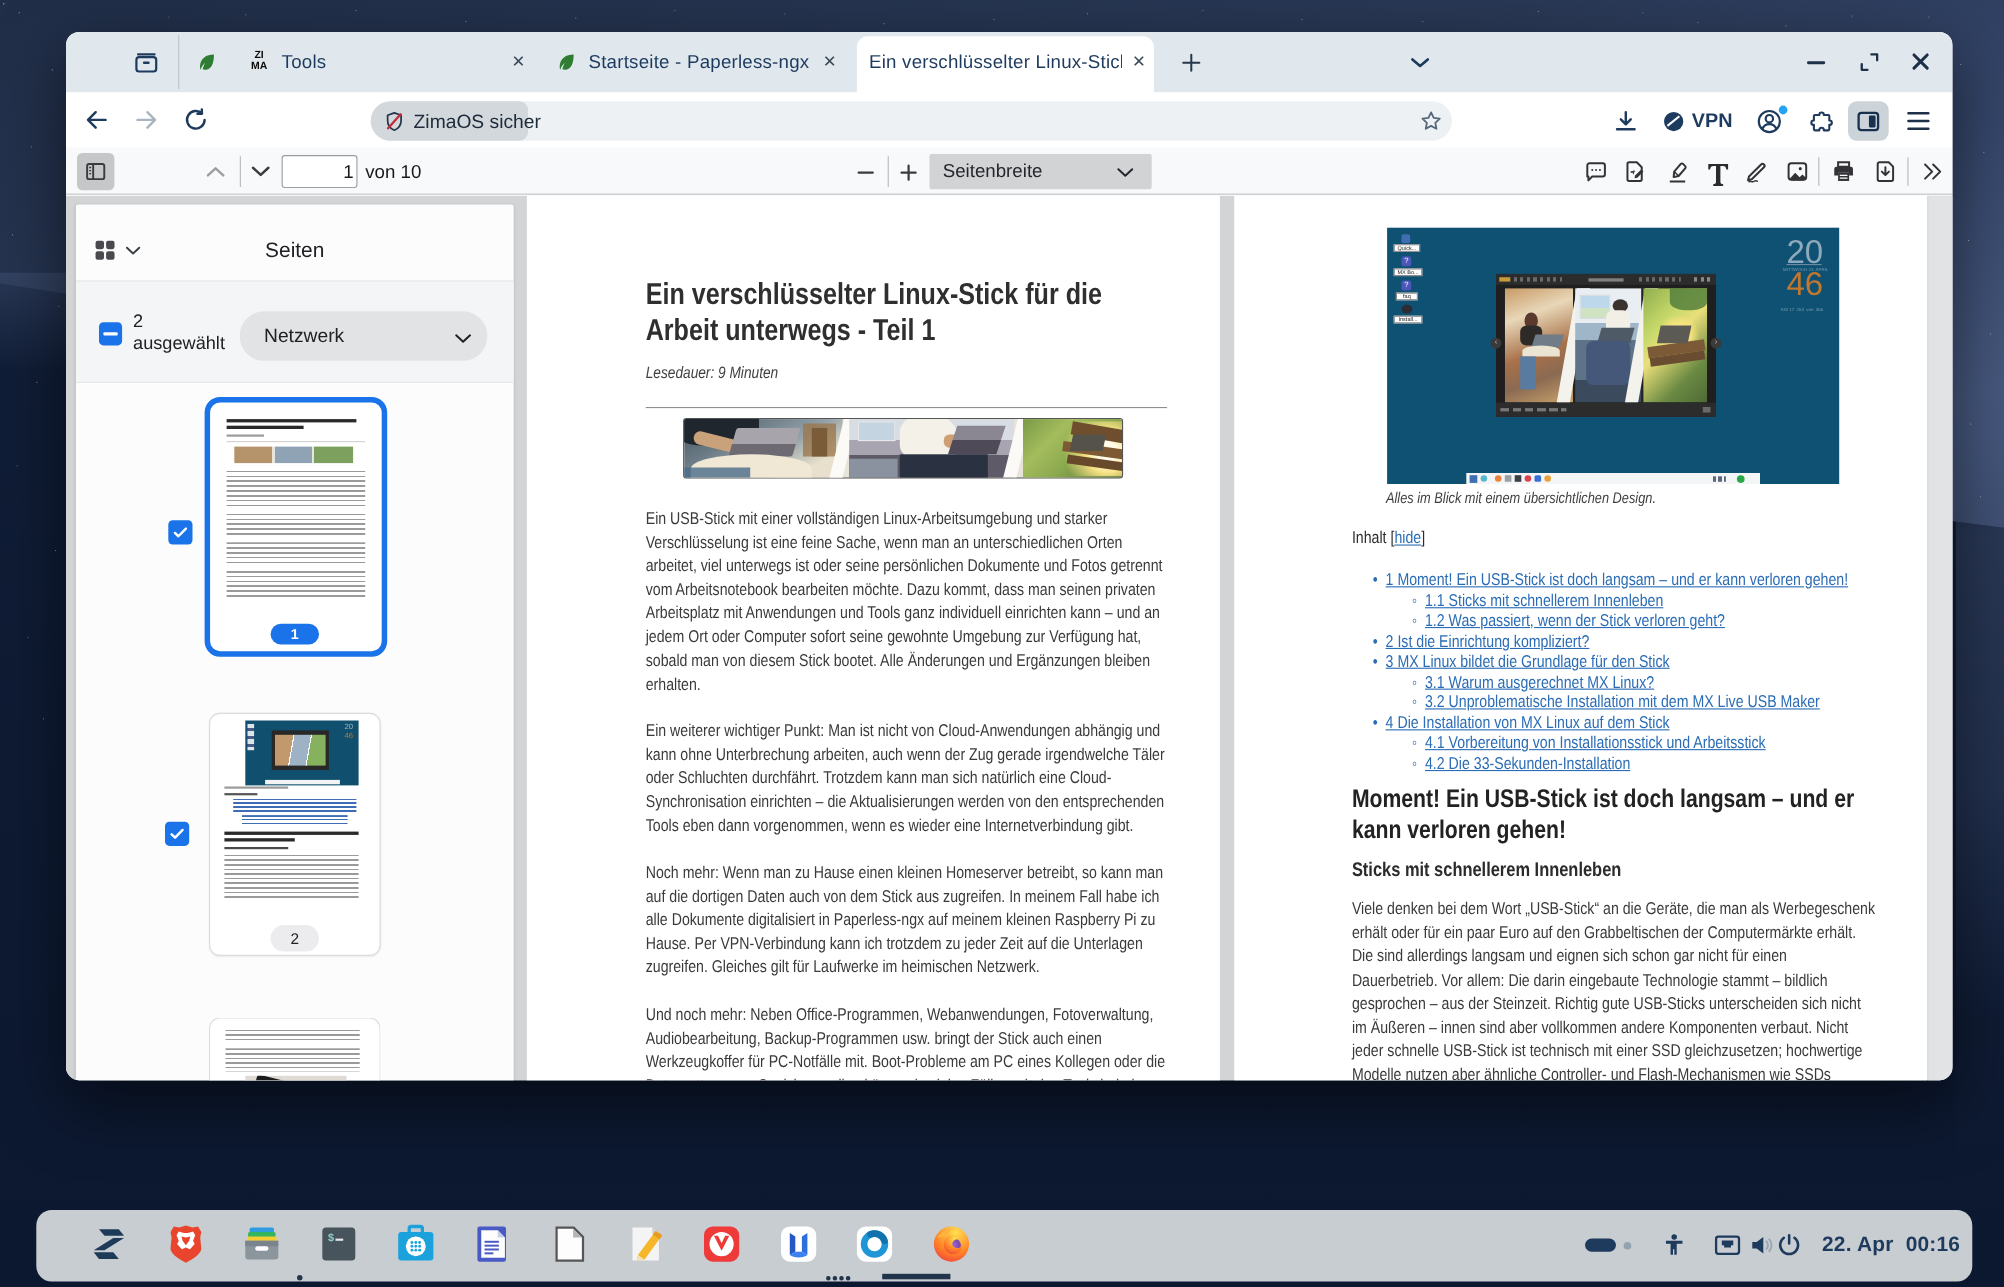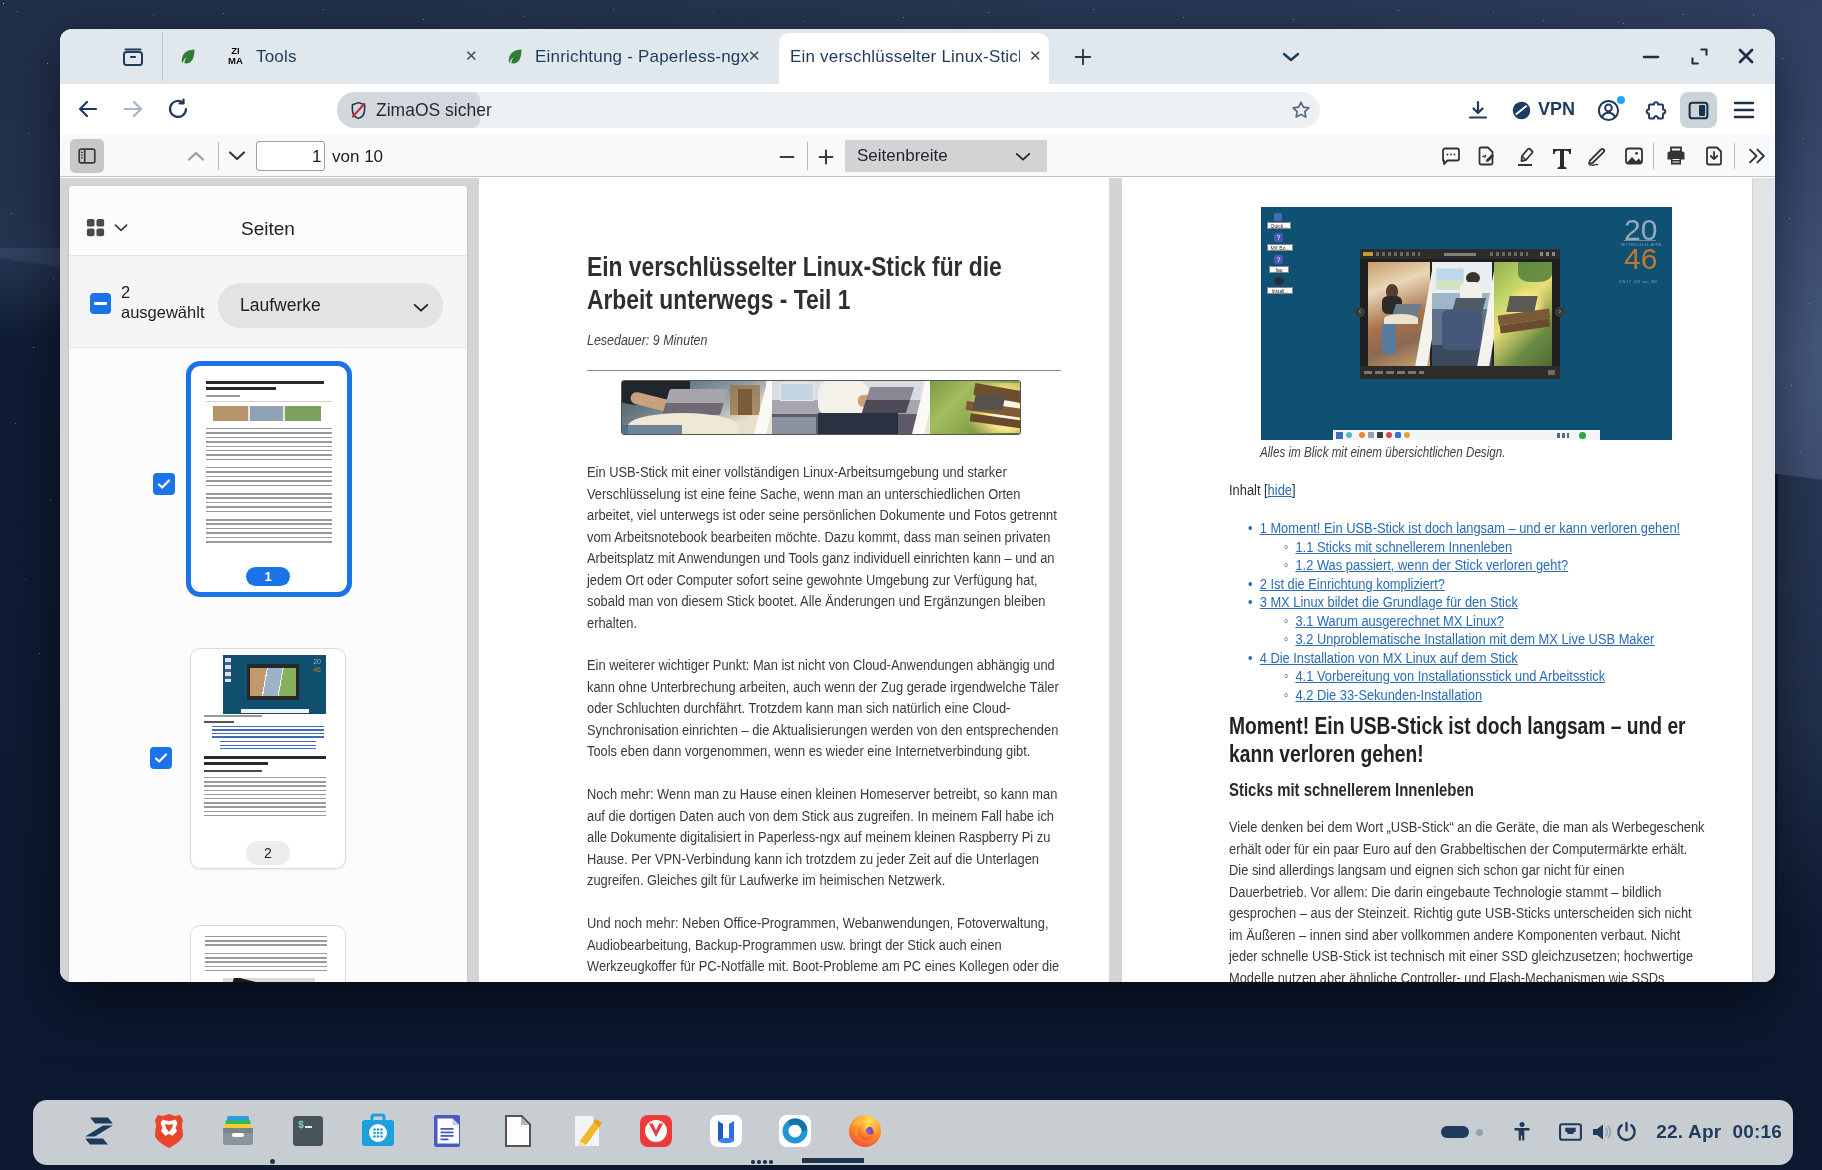--- a/index.html
+++ b/index.html
@@ -79,21 +79,21 @@
     </svg>
     <div class="abs" style="left:165px;top:17px;width:21px;height:21px;overflow:hidden">
       <div style="font-size:9.5px;font-weight:bold;color:#0a0a0a;line-height:10px;text-align:center">ZI<br>MA</div>
     </div>
     <div class="t tabtxt" style="left:196px;top:18px">Tools</div>
     <div class="t tabx" style="left:405px;top:18px">✕</div>
 
     <svg class="abs" style="left:444px;top:17px" width="21" height="21" viewBox="0 0 24 24">
       <path d="M20 4 C12 4 6 8 5.5 16 C5.4 18 6 20 6 20 C6 20 7.5 15 11 12.5 C9 15.5 8.3 19.5 8.3 19.5 C10 20.3 13 20.2 15.5 18.3 C19.5 15.3 20 8 20 4 Z" fill="#2f7d32"></path>
     </svg>
-    <div class="t tabtxt" style="left:475px;top:18px">Einrichtung - Paperless-ngx</div>
+    <div class="t tabtxt" style="left:475px;top:18px">Startseite - Paperless-ngx</div>
     <div class="t tabx" style="left:688px;top:18px">✕</div>
 
     <div id="activetab"></div>
     <div class="t tabtxt" style="left:730px;top:18px;max-width:230px;overflow:hidden">Ein verschlüsselter Linux-Stick</div>
     <div class="t tabx" style="left:969px;top:18px">✕</div>
 
     <svg class="abs" style="left:1012px;top:17px" width="22" height="22" viewBox="0 0 24 24" stroke="#26364c" stroke-width="2" stroke-linecap="round">
         <path d="M12 4 v16 M4 12 h16"></path>
       </svg>
 
@@ -248,21 +248,21 @@
         </svg>
       <svg class="abs" style="left:44px;top:36px" width="16" height="12" viewBox="0 0 20 14" fill="none" stroke="#3c4043" stroke-width="2.2" stroke-linecap="round" stroke-linejoin="round">
           <path d="M3 3.5 l7 6.5 l7-6.5"></path>
         </svg>
       <div class="t" style="left:172px;top:32px;font-size:19px;color:#202124">Seiten</div>
       <div class="abs" style="left:0;top:69px;width:398px;height:93px;background:#f4f5f6;border-top:1px solid #e4e5e6;border-bottom:1px solid #e4e5e6"></div>
       <div class="abs" style="left:21px;top:107px;width:21px;height:21px;background:#1a73e8;border-radius:4px"></div>
       <div class="abs" style="left:25px;top:116px;width:13px;height:3px;background:#fff;border-radius:1px"></div>
       <div class="t" style="left:52px;top:96px;font-size:16.5px;color:#202124;line-height:20px;white-space:normal">2<br>ausgewählt</div>
       <div class="abs" style="left:149px;top:97px;width:225px;height:45px;background:#e2e3e4;border-radius:22px"></div>
-      <div class="t" style="left:171px;top:109px;font-size:17.5px;color:#202124">Laufwerke</div>
+      <div class="t" style="left:171px;top:109px;font-size:17.5px;color:#202124">Netzwerk</div>
       <svg class="abs" style="left:343px;top:115px" width="18" height="14" viewBox="0 0 20 14" fill="none" stroke="#202124" stroke-width="2" stroke-linecap="round" stroke-linejoin="round">
           <path d="M3 3.5 l7 6.5 l7-6.5"></path>
         </svg>
 
       <div class="abs" style="left:117px;top:175px;width:166px;height:236px;border:5px solid #1a73e8;border-radius:14px;background:#fff"></div>
       <div class="abs" style="left:124px;top:182px;width:152px;height:222px;background:#fff;border-radius:6px;overflow:hidden">
         <div class="abs" style="left:13px;top:13px;width:118px;height:3px;background:#2a2a2a"></div>
         <div class="abs" style="left:13px;top:19px;width:70px;height:3px;background:#2a2a2a"></div>
         <div class="abs" style="left:13px;top:27px;width:34px;height:1.5px;background:#9a9a9a"></div>
         <div class="abs" style="left:13px;top:33px;width:126px;height:1px;background:#cfcfcf"></div>

